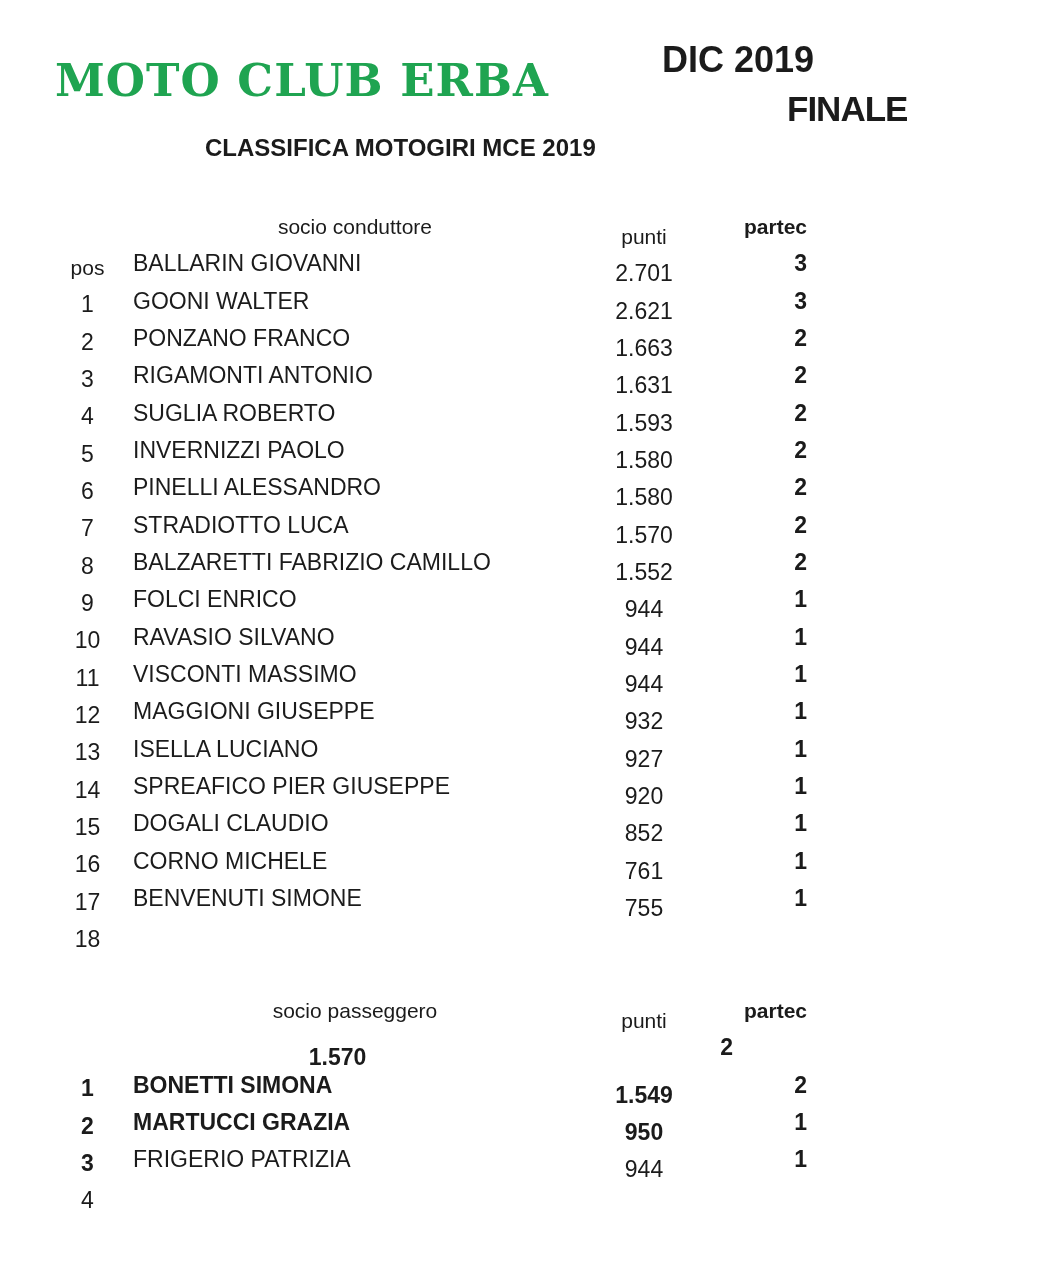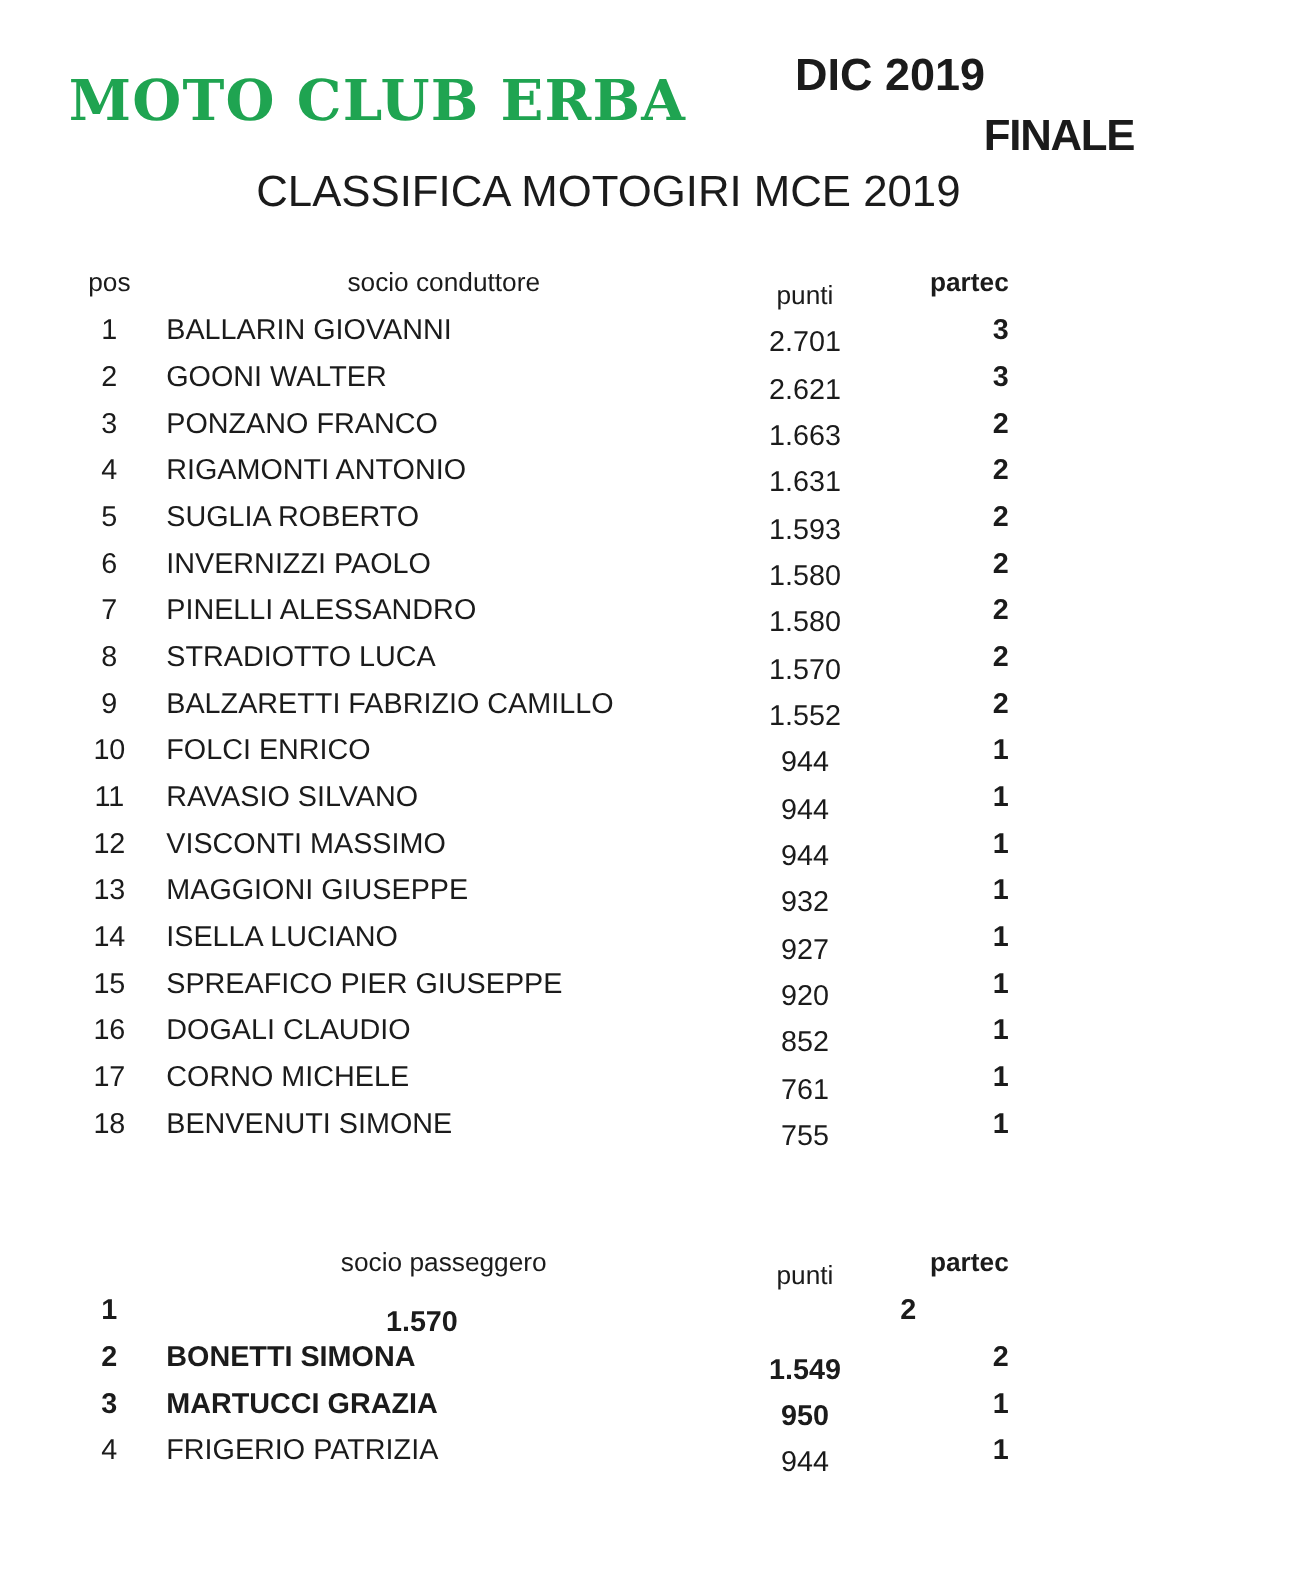--- a/index.html
+++ b/index.html
@@ -12,43 +12,43 @@
     overflow:hidden;
   }
   .brand{
     position:absolute;left:55px;top:56px;
     font-family:"DejaVu Serif", serif;
     font-weight:700;
     font-size:45px;line-height:1.1;
     letter-spacing:1px;
   }
   .period{
-    position:absolute;left:636px;top:42px;
+    position:absolute;left:662px;top:42px;
     font-weight:700;font-size:36px;line-height:1;
   }
   .stage{
     position:absolute;left:787px;top:91px;
     font-weight:700;font-size:35px;line-height:1;letter-spacing:-1px;
   }
   .title{
     position:absolute;left:205px;top:136px;
-    font-weight:400;font-size:35px;line-height:1;
+    font-weight:700;font-size:24px;line-height:1;
   }
   .tables{
     position:absolute;left:55px;top:208px;width:810px;
   }
   .row{
     display:grid;
     grid-template-columns:65px 435px 178px 74px;
     height:37.33px;
     line-height:37.33px;
     font-size:23px;
   }
   .row.header{font-size:21px;}
-  .c-pos{text-align:center;}
+  .c-pos{text-align:center;margin-top:41px;}
   .c-name{text-align:left;padding-left:13px;white-space:nowrap;}
   .row.header .c-name{text-align:center;text-indent:35px;padding-left:0;}
   .c-points{text-align:center;margin-top:10px;}
   .c-partec{text-align:right;font-weight:bold;}
   .row.bold .c-pos,
   .row.bold .c-name,
   .row.bold .c-points{font-weight:700;}
   .spacer{height:74.67px;}
 </style>
 </head>

